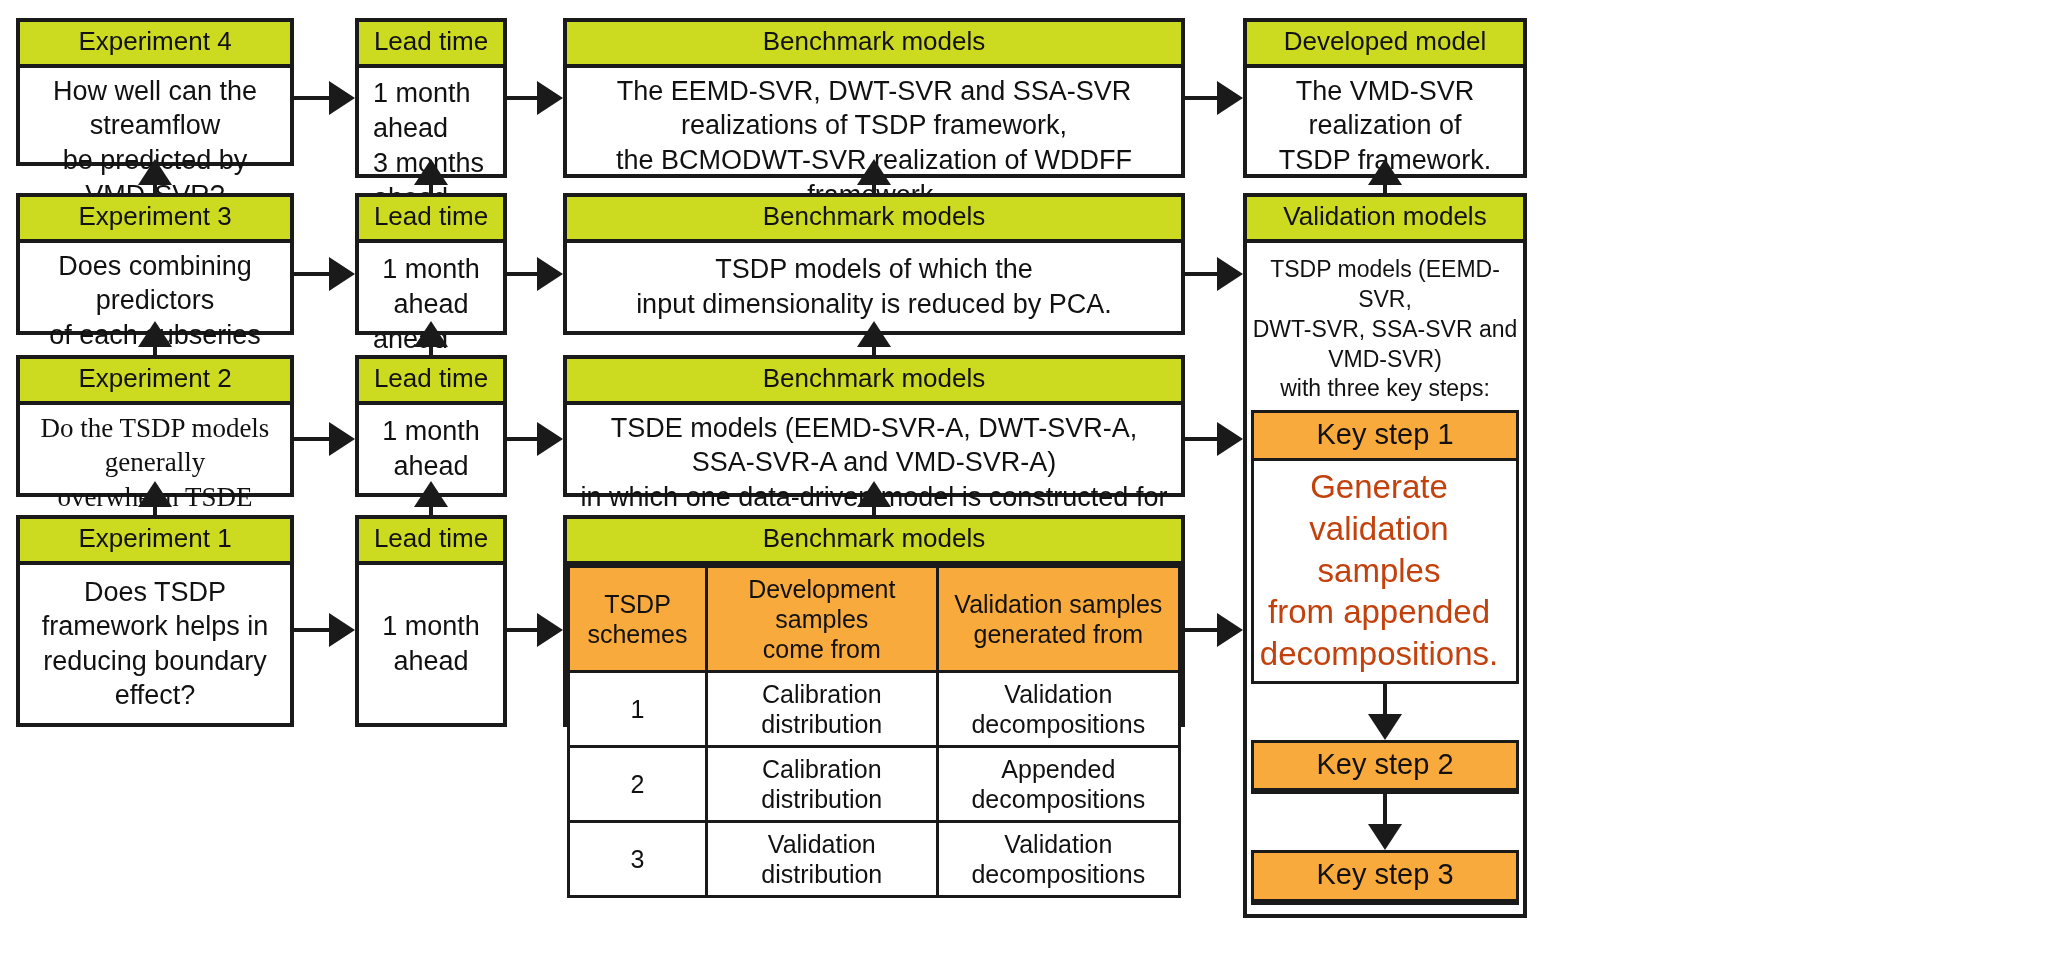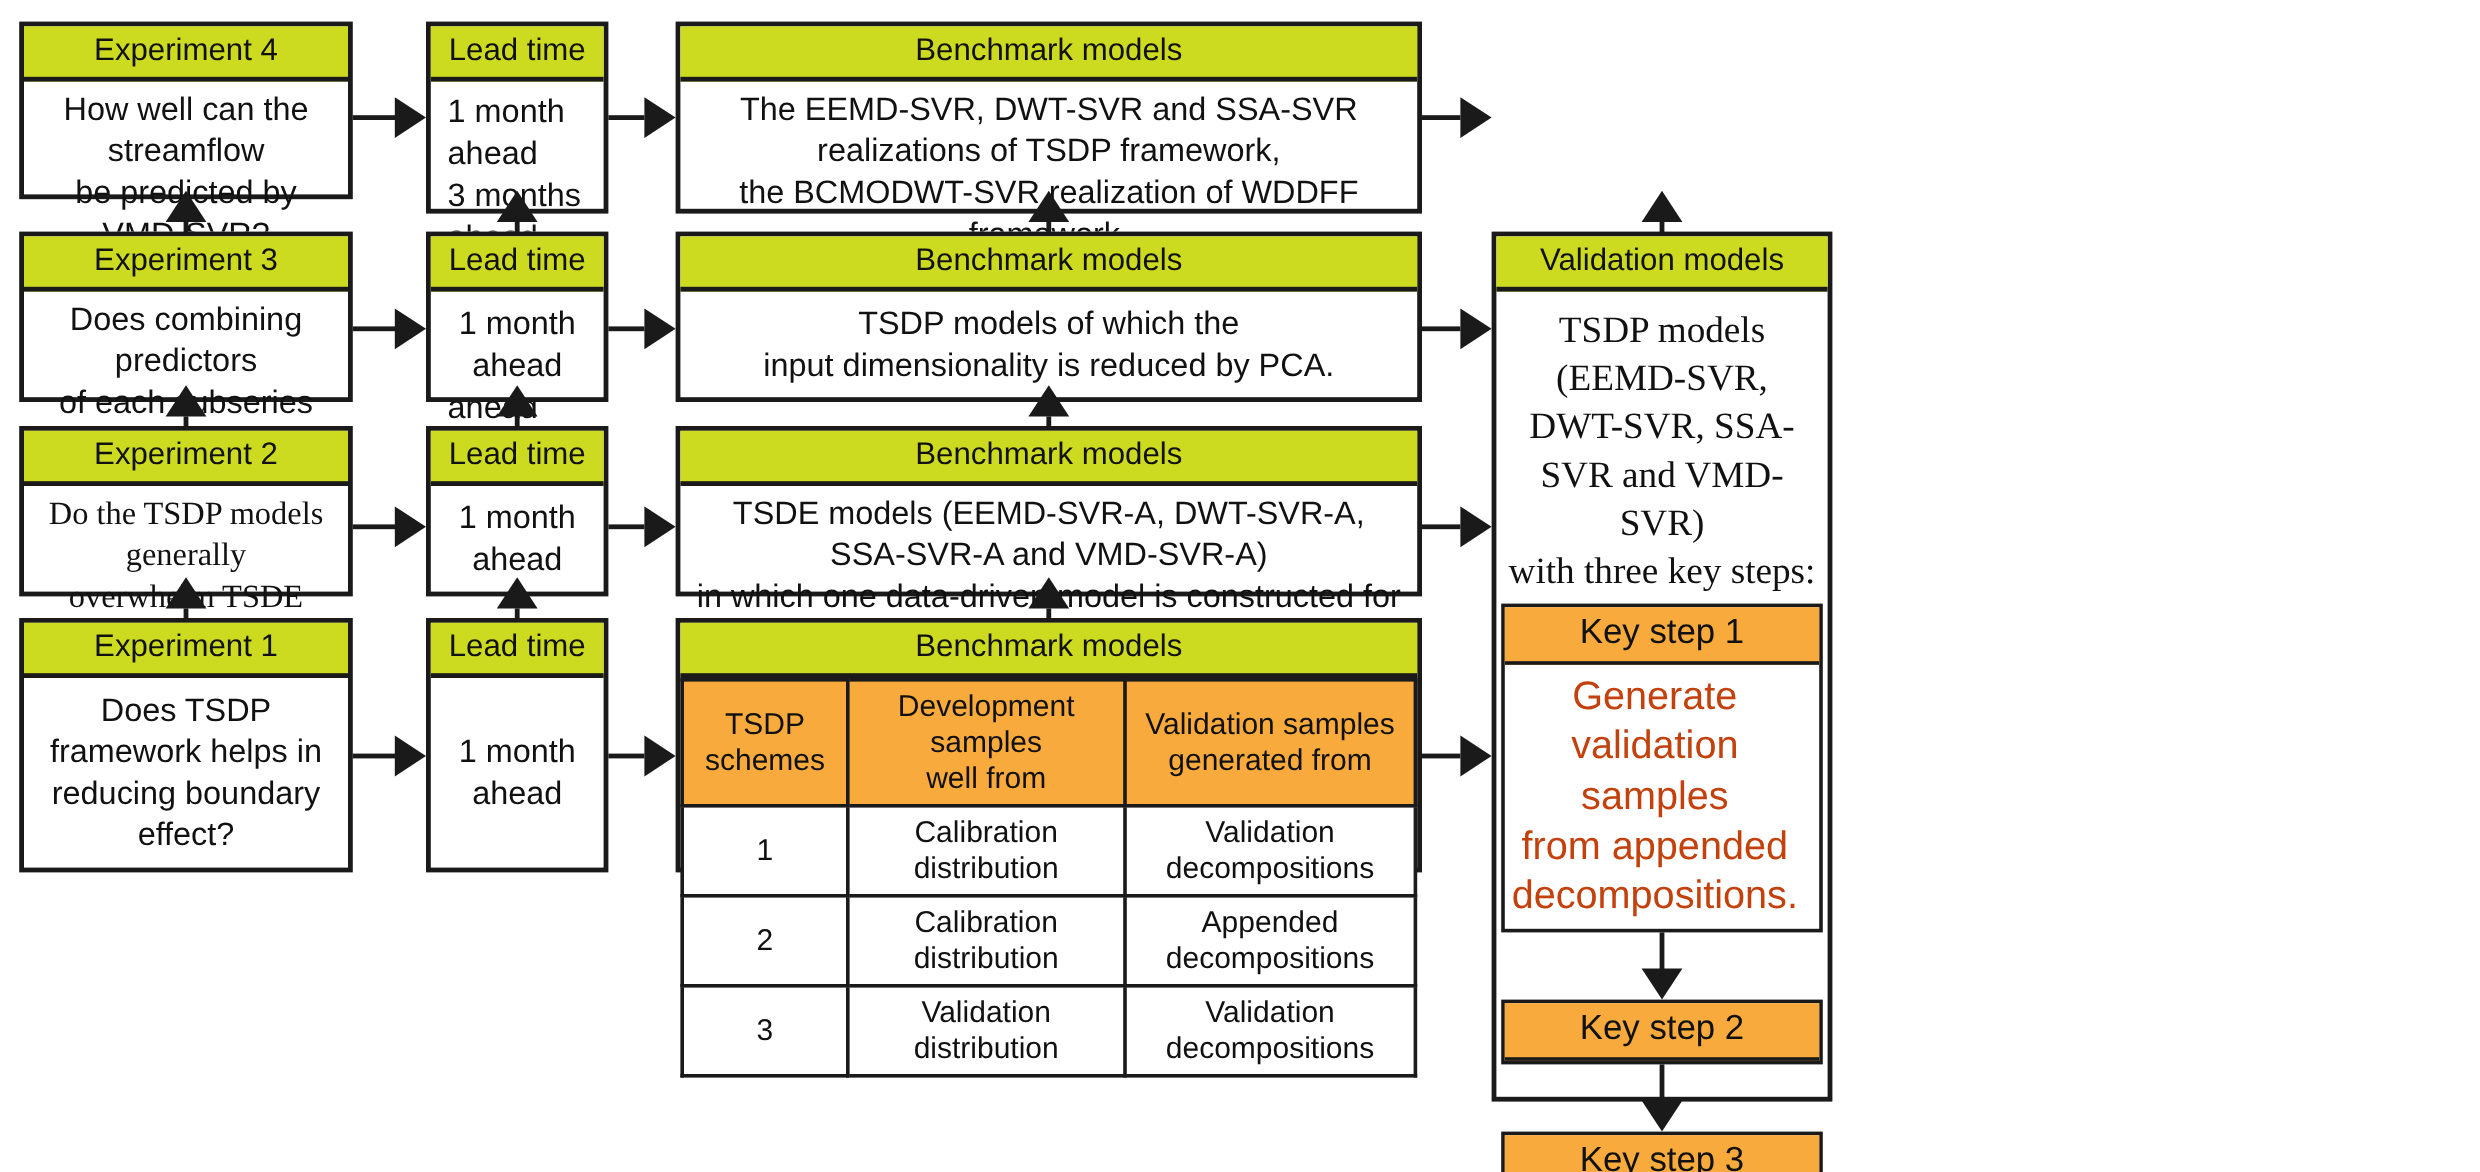--- a/index.html
+++ b/index.html
@@ -123,24 +123,23 @@
     color: #c2410c;
   }
   .dev-models-inner {
     display: flex;
     flex-direction: column;
     height: 100%;
     padding: 0;
   }
   .dev-models-text {
     text-align: center;
-    font-size: 31px;
+    font-size: 23px;
     line-height: 1.3;
     padding: 12px 14px 6px 14px;
-    font-family: Liberation Serif, serif;
   }
   .keystep-spacer {
     position: relative;
     height: 56px;
   }
 
   
   .scheme-table {
     width: 100%;
     border-collapse: collapse;
@@ -190,20 +189,25 @@
     </div>
   </div>
 
   <div class="box" style="left:563px; top:18px; width:622px; height:160px;">
     <div class="box-header">Benchmark models</div>
     <div class="box-body" style="white-space:pre-line;">The EEMD-SVR, DWT-SVR and SSA-SVR realizations of TSDP framework,
 the BCMODWT-SVR realization of WDDFF framework,
 and no-decomposition ARIMA,  SVR, BPNN, and LSTM.</div>
   </div>
 
+  <div class="box" style="left:1243px; top:18px; width:284px; height:160px;">
+    <div class="box-header">Developed model</div>
+    <div class="box-body" style="white-space:pre-line;">The VMD-SVR realization of
+TSDP framework.</div>
+  </div>
 
   <div class="arrow">
     <div class="arrow-shaft-h" style="left:294px; top:96px; width:37px;"></div>
     <div class="arrow-head-r" style="left:329px; top:81px;"></div>
   </div>
   <div class="arrow">
     <div class="arrow-shaft-h" style="left:507px; top:96px; width:30px;"></div>
     <div class="arrow-head-r" style="left:537px; top:81px;"></div>
   </div>
   <div class="arrow">
@@ -351,21 +355,21 @@
   </div>
 
   <div class="box" style="left:563px; top:515px; width:622px; height:212px;">
     <div class="box-header">Benchmark models</div>
     <div class="box-body table-wrap" style="padding:0; align-items:stretch;">
       <table class="scheme-table">
         <thead>
           <tr>
             <th class="col-scheme" style="white-space:pre-line;">TSDP schemes</th>
             <th class="col-dev" style="white-space:pre-line;">Development samples
-well from</th>
+come from</th>
             <th class="col-val" style="white-space:pre-line;">Validation samples
 generated from</th>
           </tr>
         </thead>
         <tbody>
           <tr>
             <td>1</td>
             <td>Calibration distribution</td>
             <td>Validation decompositions</td>
           </tr>

